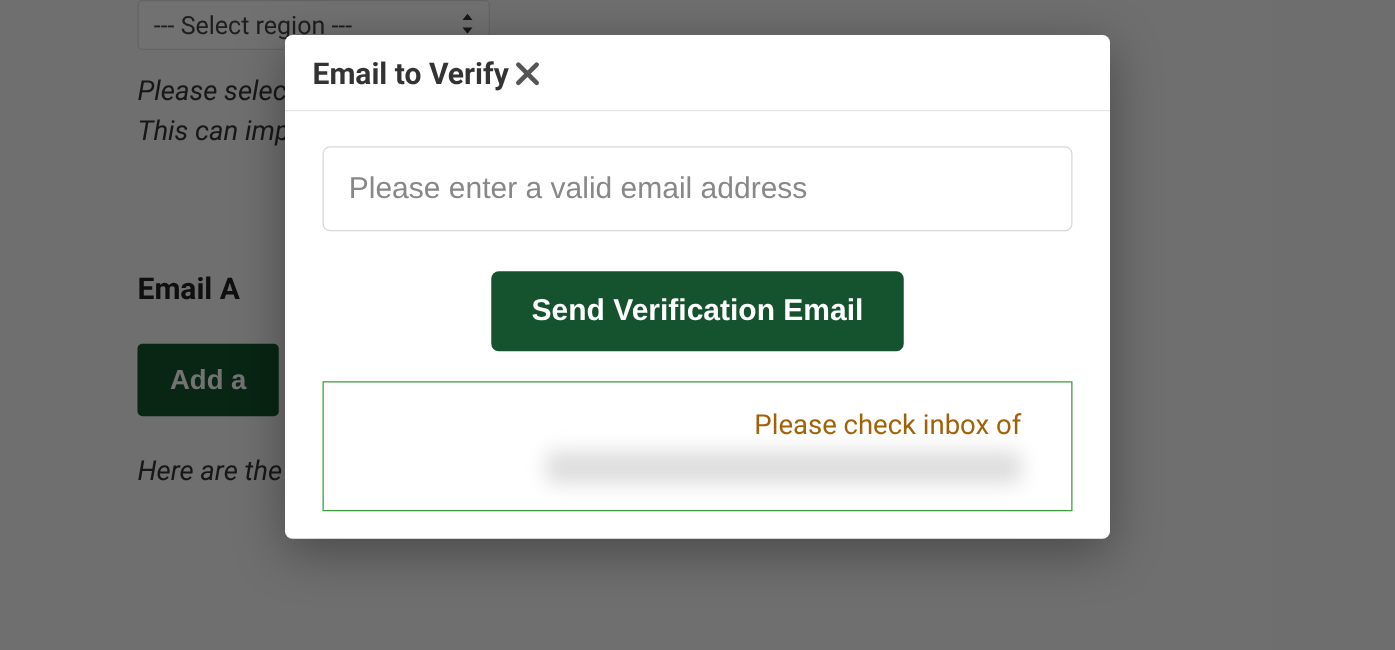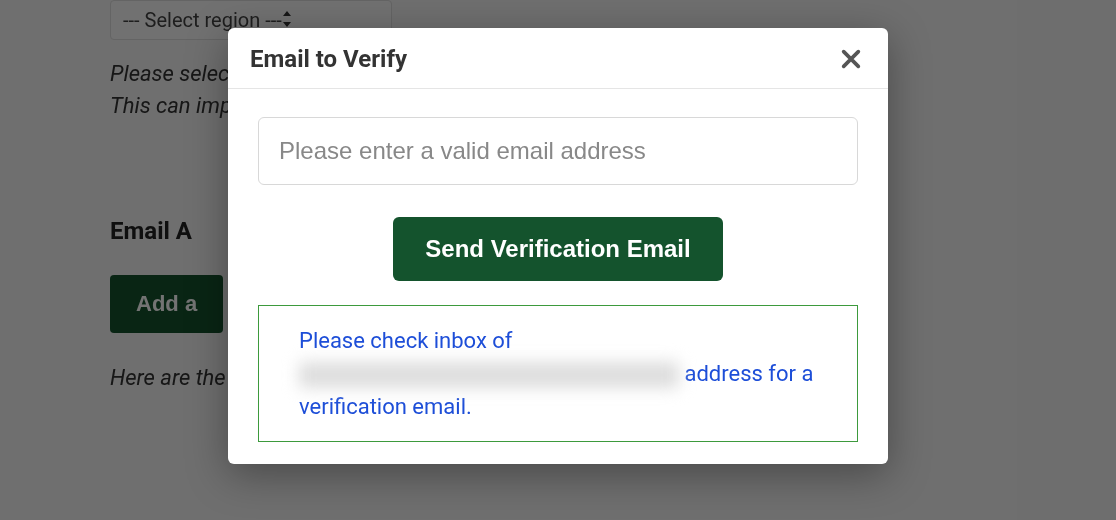--- a/index.html
+++ b/index.html
@@ -20,21 +20,21 @@
     .bg-content {
       position: absolute;
       top: 0; left: 0;
       width: 1116px;
       padding: 0 110px;
       color: #333;
     }
     .select-region {
       display: inline-flex;
       align-items: center;
-      justify-content: flex-start;
+      justify-content: space-between;
       width: 282px;
       height: 40px;
       background: #fbfbfb;
       border: 1px solid #ddd;
       border-radius: 4px;
       padding: 0 12px;
       font-size: 20px;
       color: #444;
       margin-top: 0;
       margin-bottom: 18px;
@@ -83,21 +83,20 @@
       transform: translateX(-50%);
       width: 660px;
       background: #fff;
       border-radius: 6px;
       box-shadow: 0 10px 40px rgba(0,0,0,0.35);
       z-index: 10;
       padding-bottom: 22px;
     }
     .modal-header {
       display: flex;
-      justify-content: space-between;
       align-items: center;
       padding: 16px 22px 14px 22px;
       border-bottom: 1px solid #e5e5e5;
     }
     .modal-title {
       font-size: 24px;
       font-weight: 700;
       color: #333;
     }
     .close-icon {
@@ -137,22 +136,22 @@
       border: none;
       border-radius: 6px;
       padding: 18px 32px;
       cursor: pointer;
     }
     .success-box {
       margin: 24px 30px 0 30px;
       border: 1px solid #3d9a3d;
       padding: 18px 40px;
       font-size: 22px;
-      color: #1d4ed8;
-      text-align: left;
+      color: #a16207;
+      text-align: right;
       line-height: 1.5;
     }
     .blurred-email {
       display: inline-block;
       width: 380px;
       height: 26px;
       background: #ddd;
       filter: blur(8px);
       vertical-align: middle;
       border-radius: 4px;
@@ -190,16 +189,15 @@
         </svg>
     </div>
   </div>
   <div class="modal-body">
     <input type="text" class="email-input" placeholder="Please enter a valid email address" style="">
     <button class="send-btn">Send Verification Email</button>
   </div>
   <div class="success-box">
     <span>Please check inbox of</span><br>
     <span class="blurred-email"></span>
-    <span>address for a</span><br>
-    <span>verification email.</span>
+    <br>
   </div>
 </div>
 
 </body></html>

